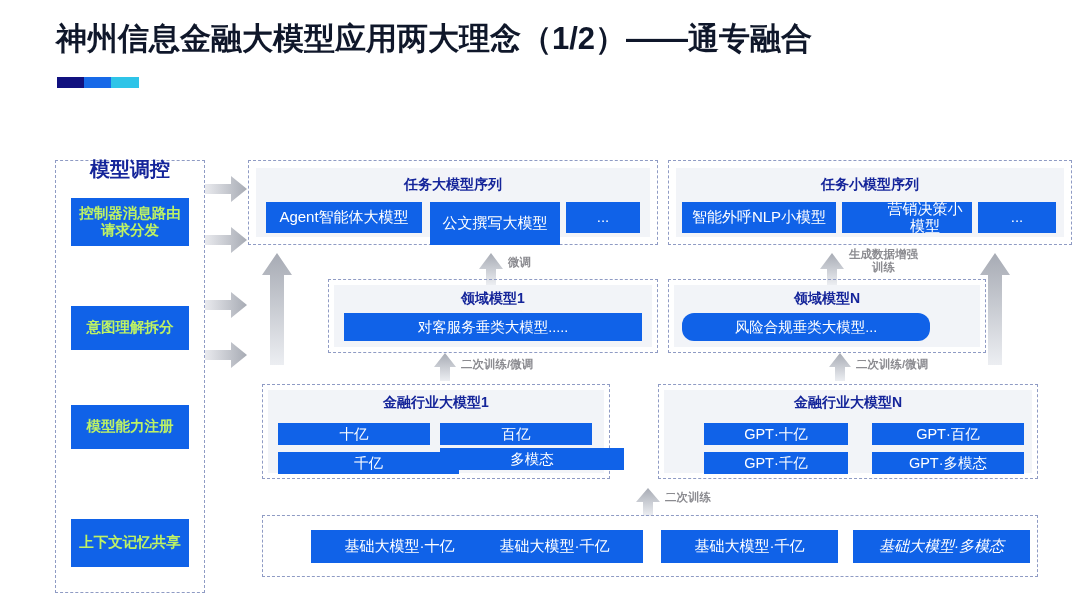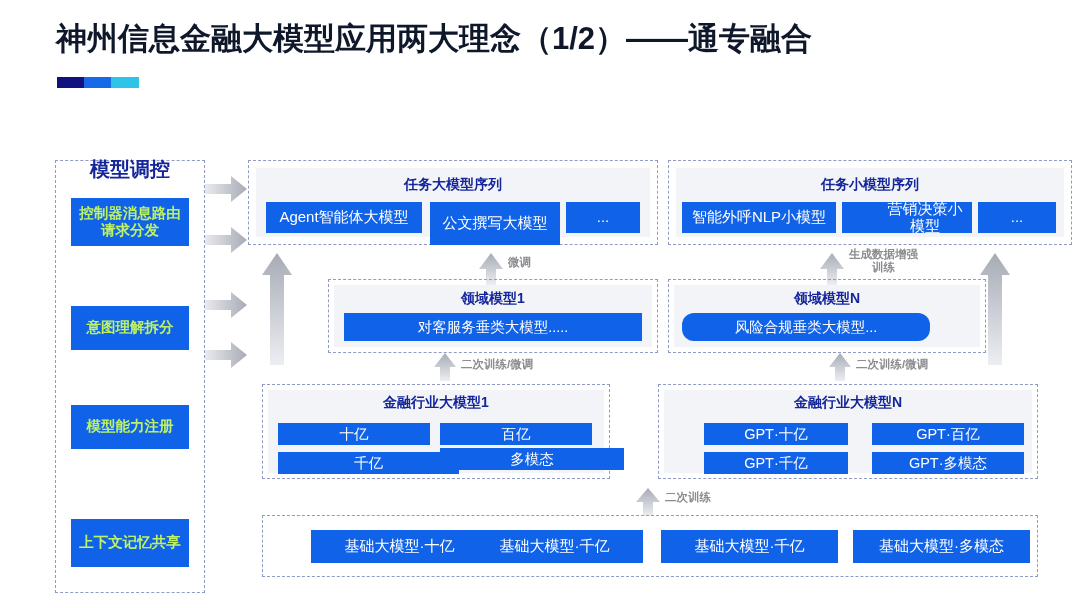--- a/index.html
+++ b/index.html
@@ -232,18 +232,18 @@
 <div class="dashbox" style="left:262px;top:515px;width:776px;height:62px;"></div>
 <div class="bluebox" style="position:absolute;left:271px;top:530px;width:177px;height:33px;font-size:15px;margin-left:40px;">
     <span>基础大模型·十亿</span>
   </div>
 <div class="bluebox" style="position:absolute;left:466px;top:530px;width:177px;height:33px;font-size:15px;">
     <span>基础大模型·千亿</span>
   </div>
 <div class="bluebox" style="position:absolute;left:661px;top:530px;width:177px;height:33px;font-size:15px;">
     <span>基础大模型·千亿</span>
   </div>
-<div class="bluebox" style="position:absolute;left:853px;top:530px;width:177px;height:33px;font-size:15px;">
+<div class="bluebox" style="position:absolute;left:853px;top:530px;width:177px;height:33px;font-size:15px;font-style:italic;">
     <span>基础大模型·多模态</span>
   </div>
 
 
 
 
 </body></html>

